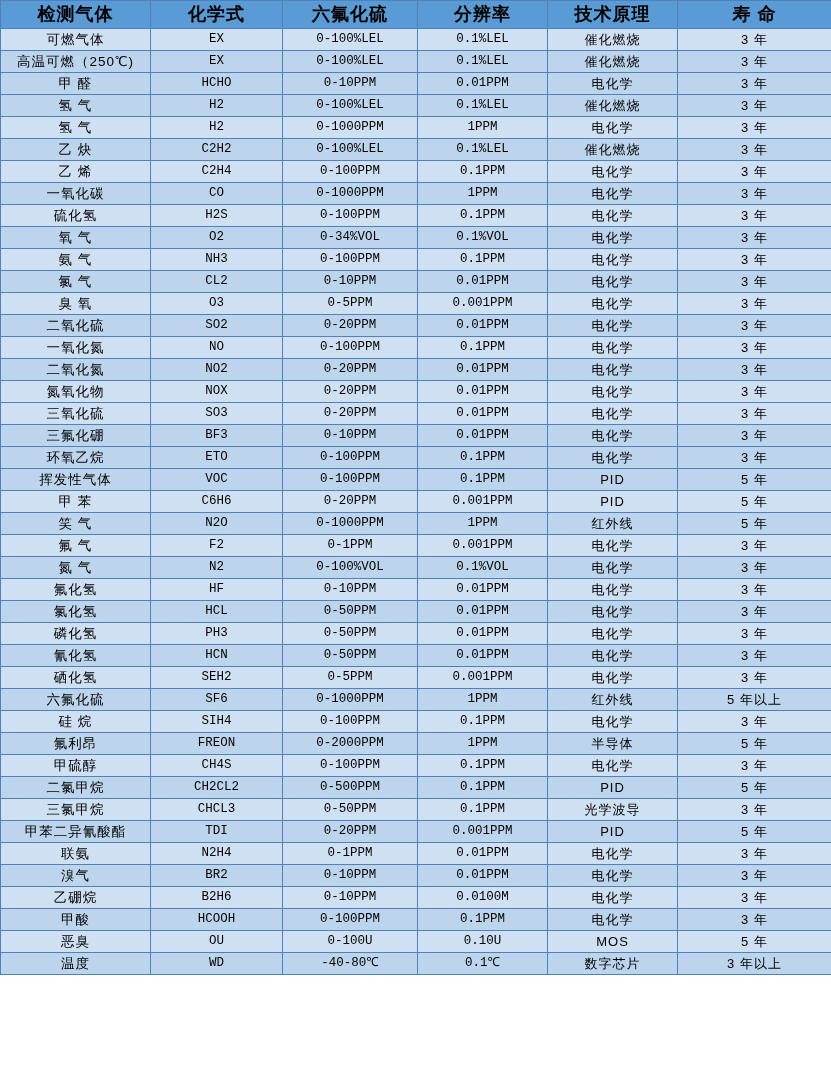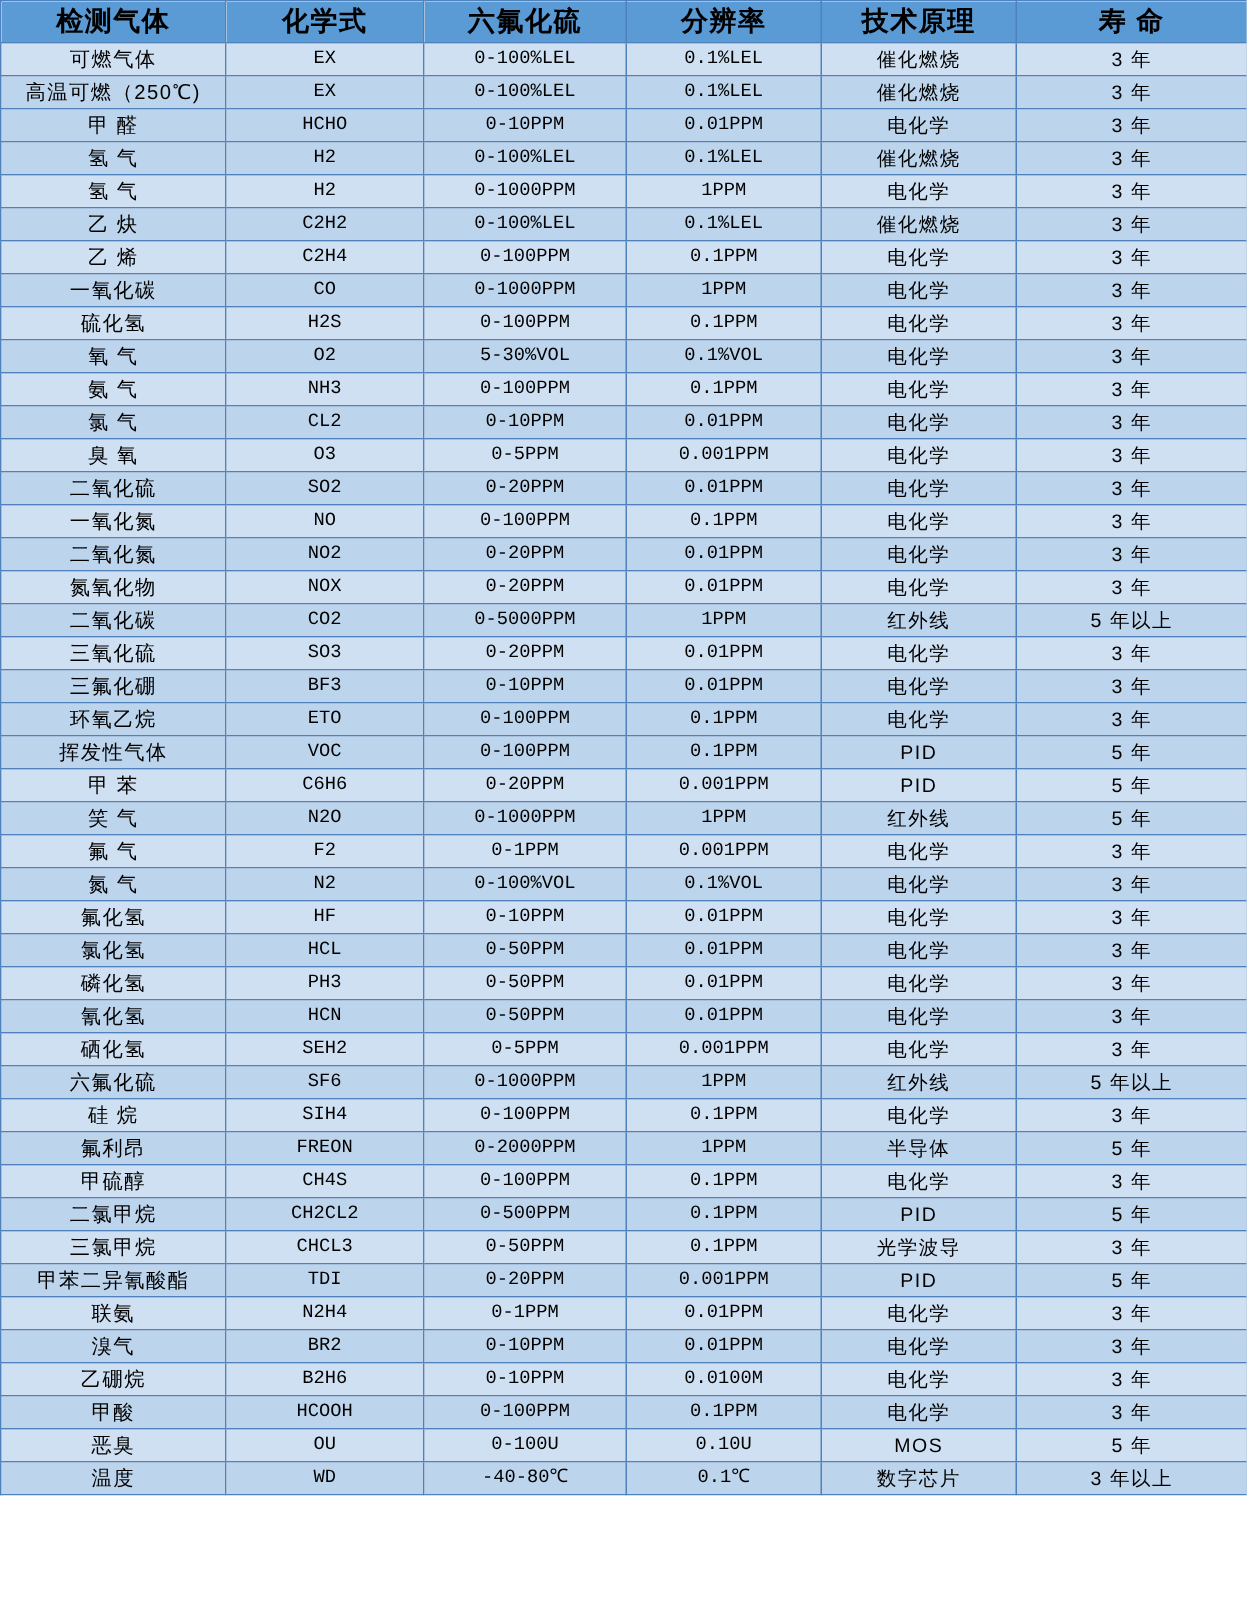--- a/index.html
+++ b/index.html
@@ -157,21 +157,21 @@
         <td class="name">硫化氢</td>
         <td class="formula">H2S</td>
         <td class="range">0-100PPM</td>
         <td class="res">0.1PPM</td>
         <td class="tech">电化学</td>
         <td class="life">3 年</td>
       </tr>
       <tr class="even">
         <td class="name">氧 气</td>
         <td class="formula">O2</td>
-        <td class="range">5-30%VOL</td>
+        <td class="range">0-34%VOL</td>
         <td class="res">0.1%VOL</td>
         <td class="tech">电化学</td>
         <td class="life">3 年</td>
       </tr>
       <tr class="odd">
         <td class="name">氨 气</td>
         <td class="formula">NH3</td>
         <td class="range">0-100PPM</td>
         <td class="res">0.1PPM</td>
         <td class="tech">电化学</td>
@@ -217,28 +217,20 @@
         <td class="tech">电化学</td>
         <td class="life">3 年</td>
       </tr>
       <tr class="odd">
         <td class="name">氮氧化物</td>
         <td class="formula">NOX</td>
         <td class="range">0-20PPM</td>
         <td class="res">0.01PPM</td>
         <td class="tech">电化学</td>
         <td class="life">3 年</td>
-      </tr>
-      <tr class="even">
-        <td class="name">二氧化碳</td>
-        <td class="formula">CO2</td>
-        <td class="range">0-5000PPM</td>
-        <td class="res">1PPM</td>
-        <td class="tech">红外线</td>
-        <td class="life">5 年以上</td>
       </tr>
       <tr class="odd">
         <td class="name">三氧化硫</td>
         <td class="formula">SO3</td>
         <td class="range">0-20PPM</td>
         <td class="res">0.01PPM</td>
         <td class="tech">电化学</td>
         <td class="life">3 年</td>
       </tr>
       <tr class="even">

